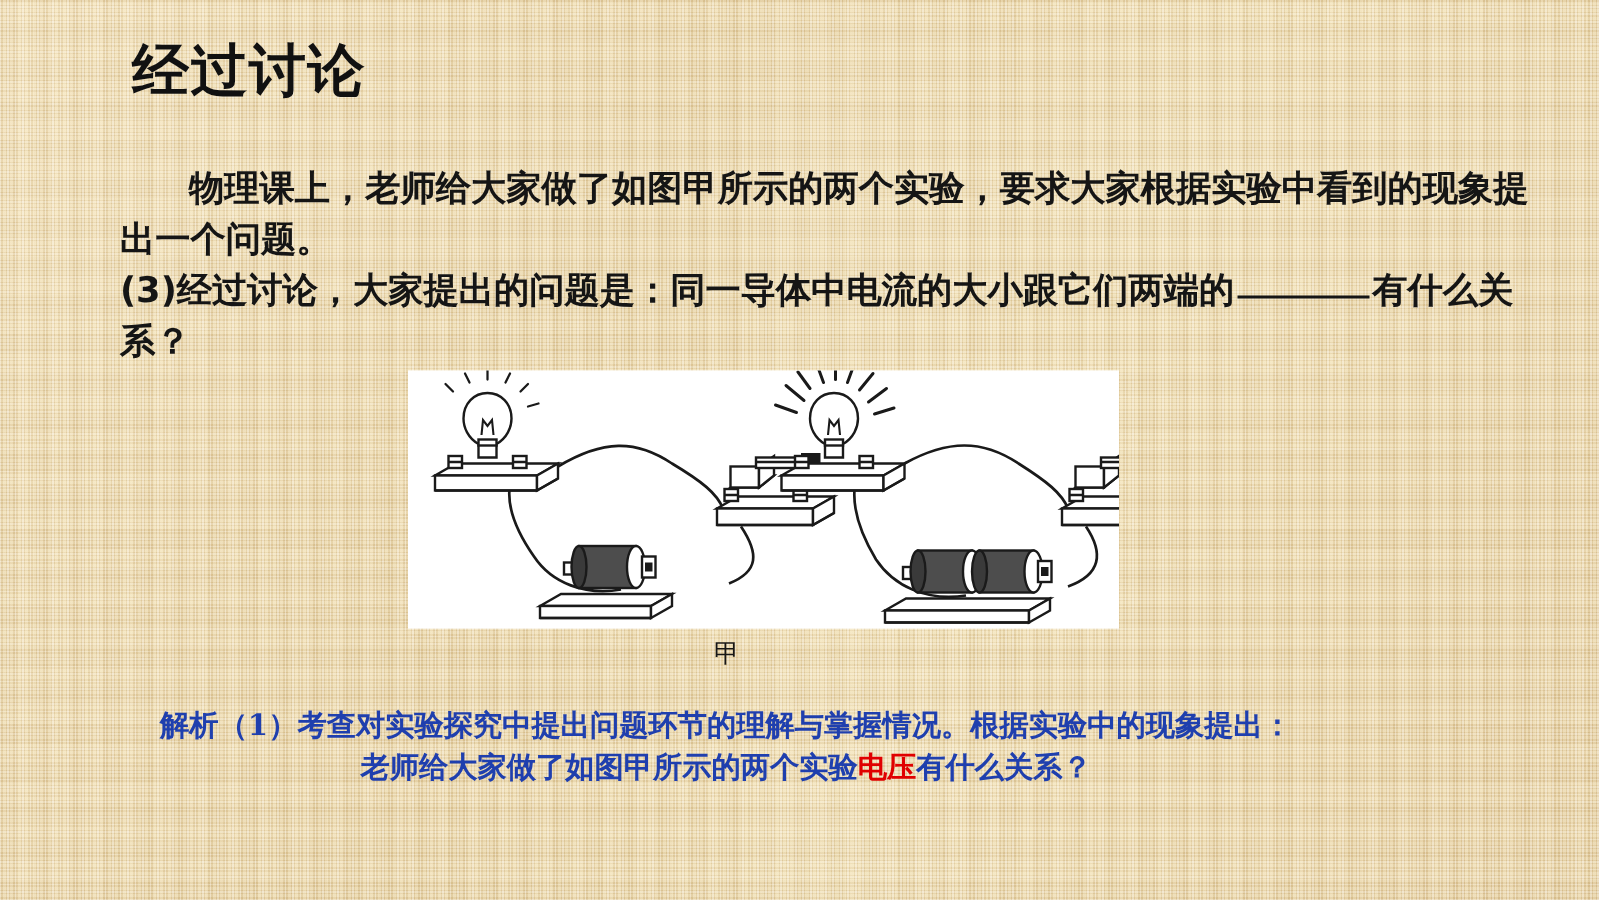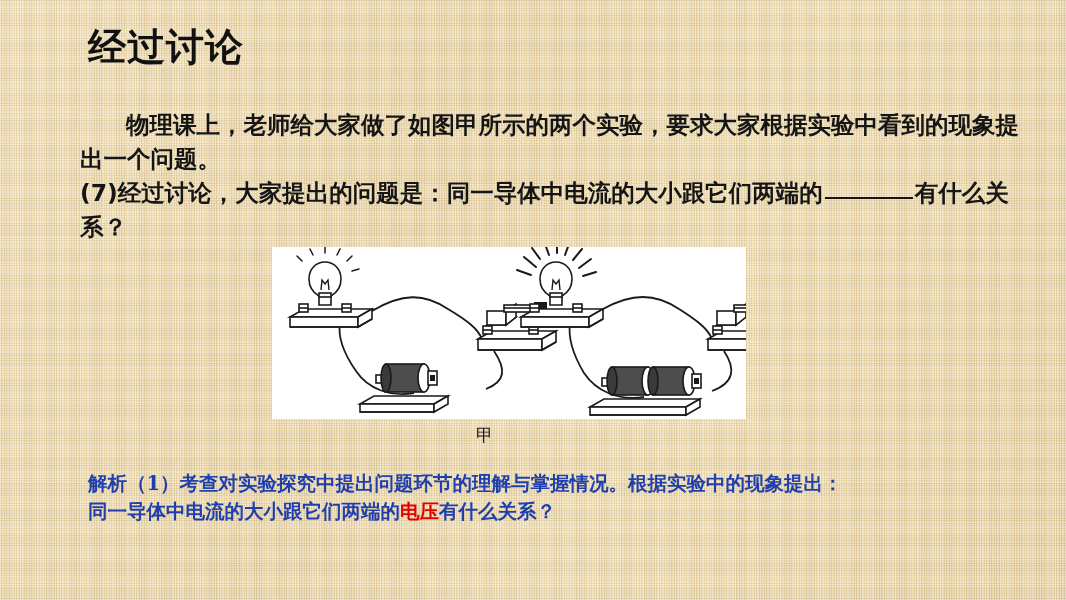--- a/index.html
+++ b/index.html
@@ -104,34 +104,35 @@
   #analysis {
     position: absolute;
     left: 88px;
     top: 470px;
     width: 792px;
     font-size: 19.5px;
     line-height: 28px;
     color: #1f3fae;
     font-family: "DejaVu Serif", "Liberation Serif", serif;
     font-weight: bold;
+    text-align: center;
   }
   #analysis .line { margin: 0; white-space: nowrap; }
   .hl-red { color: #e00000; }
 </style>
 </head>
 <body>
 
 <div id="slide">
 
   <div id="title">经过讨论</div>
 
   <div id="body-text">
     <p class="para indent">物理课上，老师给大家做了如图甲所示的两个实验，要求大家根据实验中看到的现象提出一个问题。</p>
-    <p class="para"><span>(7)经过讨论，大家提出的问题是：同一导体中电流的大小跟它们两端的</span><span class="blank-line"></span><span>有什么关系？</span></p>
+    <p class="para"><span>(3)经过讨论，大家提出的问题是：同一导体中电流的大小跟它们两端的</span><span class="blank-line"></span><span>有什么关系？</span></p>
   </div>
 
   <div id="figure-panel">
     <svg id="figure-svg" width="474" height="172" viewBox="0 0 474 172">
       <rect x="0" y="0" width="474" height="172" fill="#ffffff"></rect>
 
       <g fill="none" stroke="#1a1a1a" stroke-width="1.6">
 
         <path d="M100 64 C130 46 152 46 176 62 C196 74 206 82 210 92" stroke-width="1.8"></path>
         <path d="M222 104 C234 122 234 134 214 142" stroke-width="1.8"></path>
@@ -285,16 +286,16 @@
         <rect x="420" y="127" width="9" height="14" fill="#ffffff"></rect>
         <rect x="422" y="131" width="5" height="6" fill="#1a1a1a" stroke="none"></rect>
       </g>
     </svg>
   </div>
 
   <div id="figure-caption">甲</div>
 
   <div id="analysis">
     <p class="line">解析（1）考查对实验探究中提出问题环节的理解与掌握情况。根据实验中的现象提出：</p>
-    <p class="line"><span>同一导体中电流的大小跟它们两端的</span><span class="hl-red">电压</span><span>有什么关系？</span></p>
+    <p class="line"><span>老师给大家做了如图甲所示的两个实验</span><span class="hl-red">电压</span><span>有什么关系？</span></p>
   </div>
 
 </div>
 
 </body></html>

